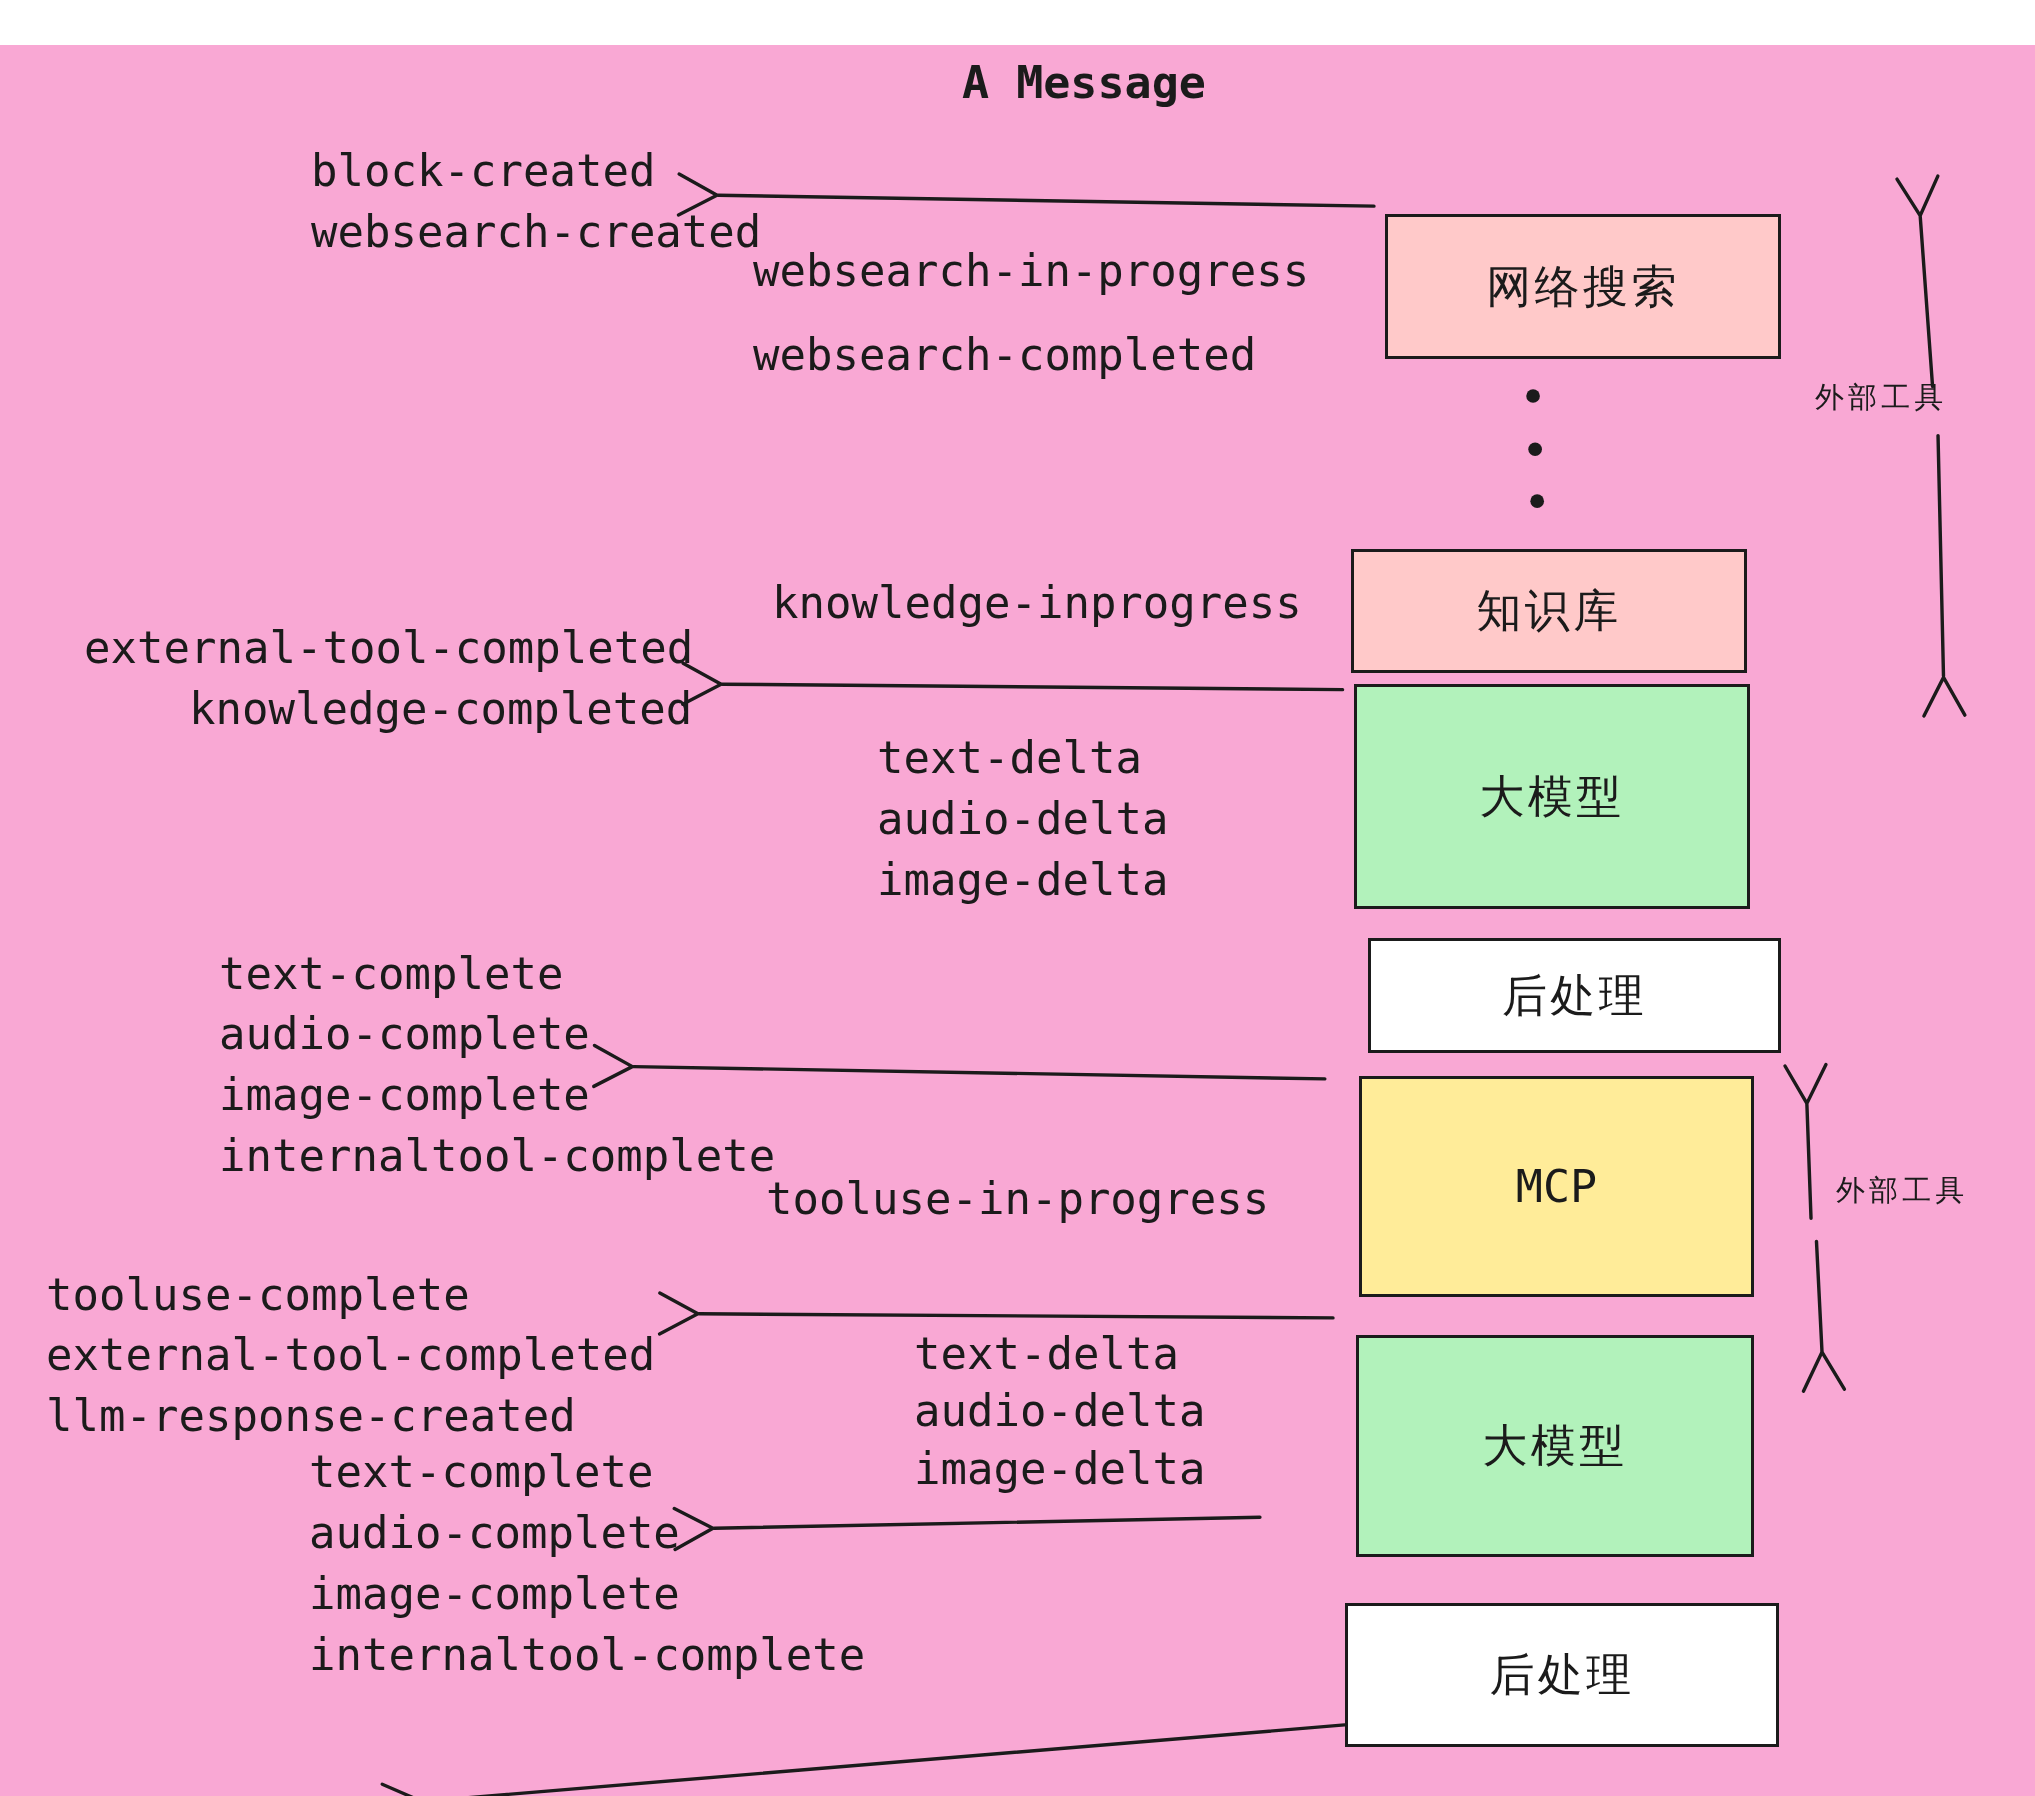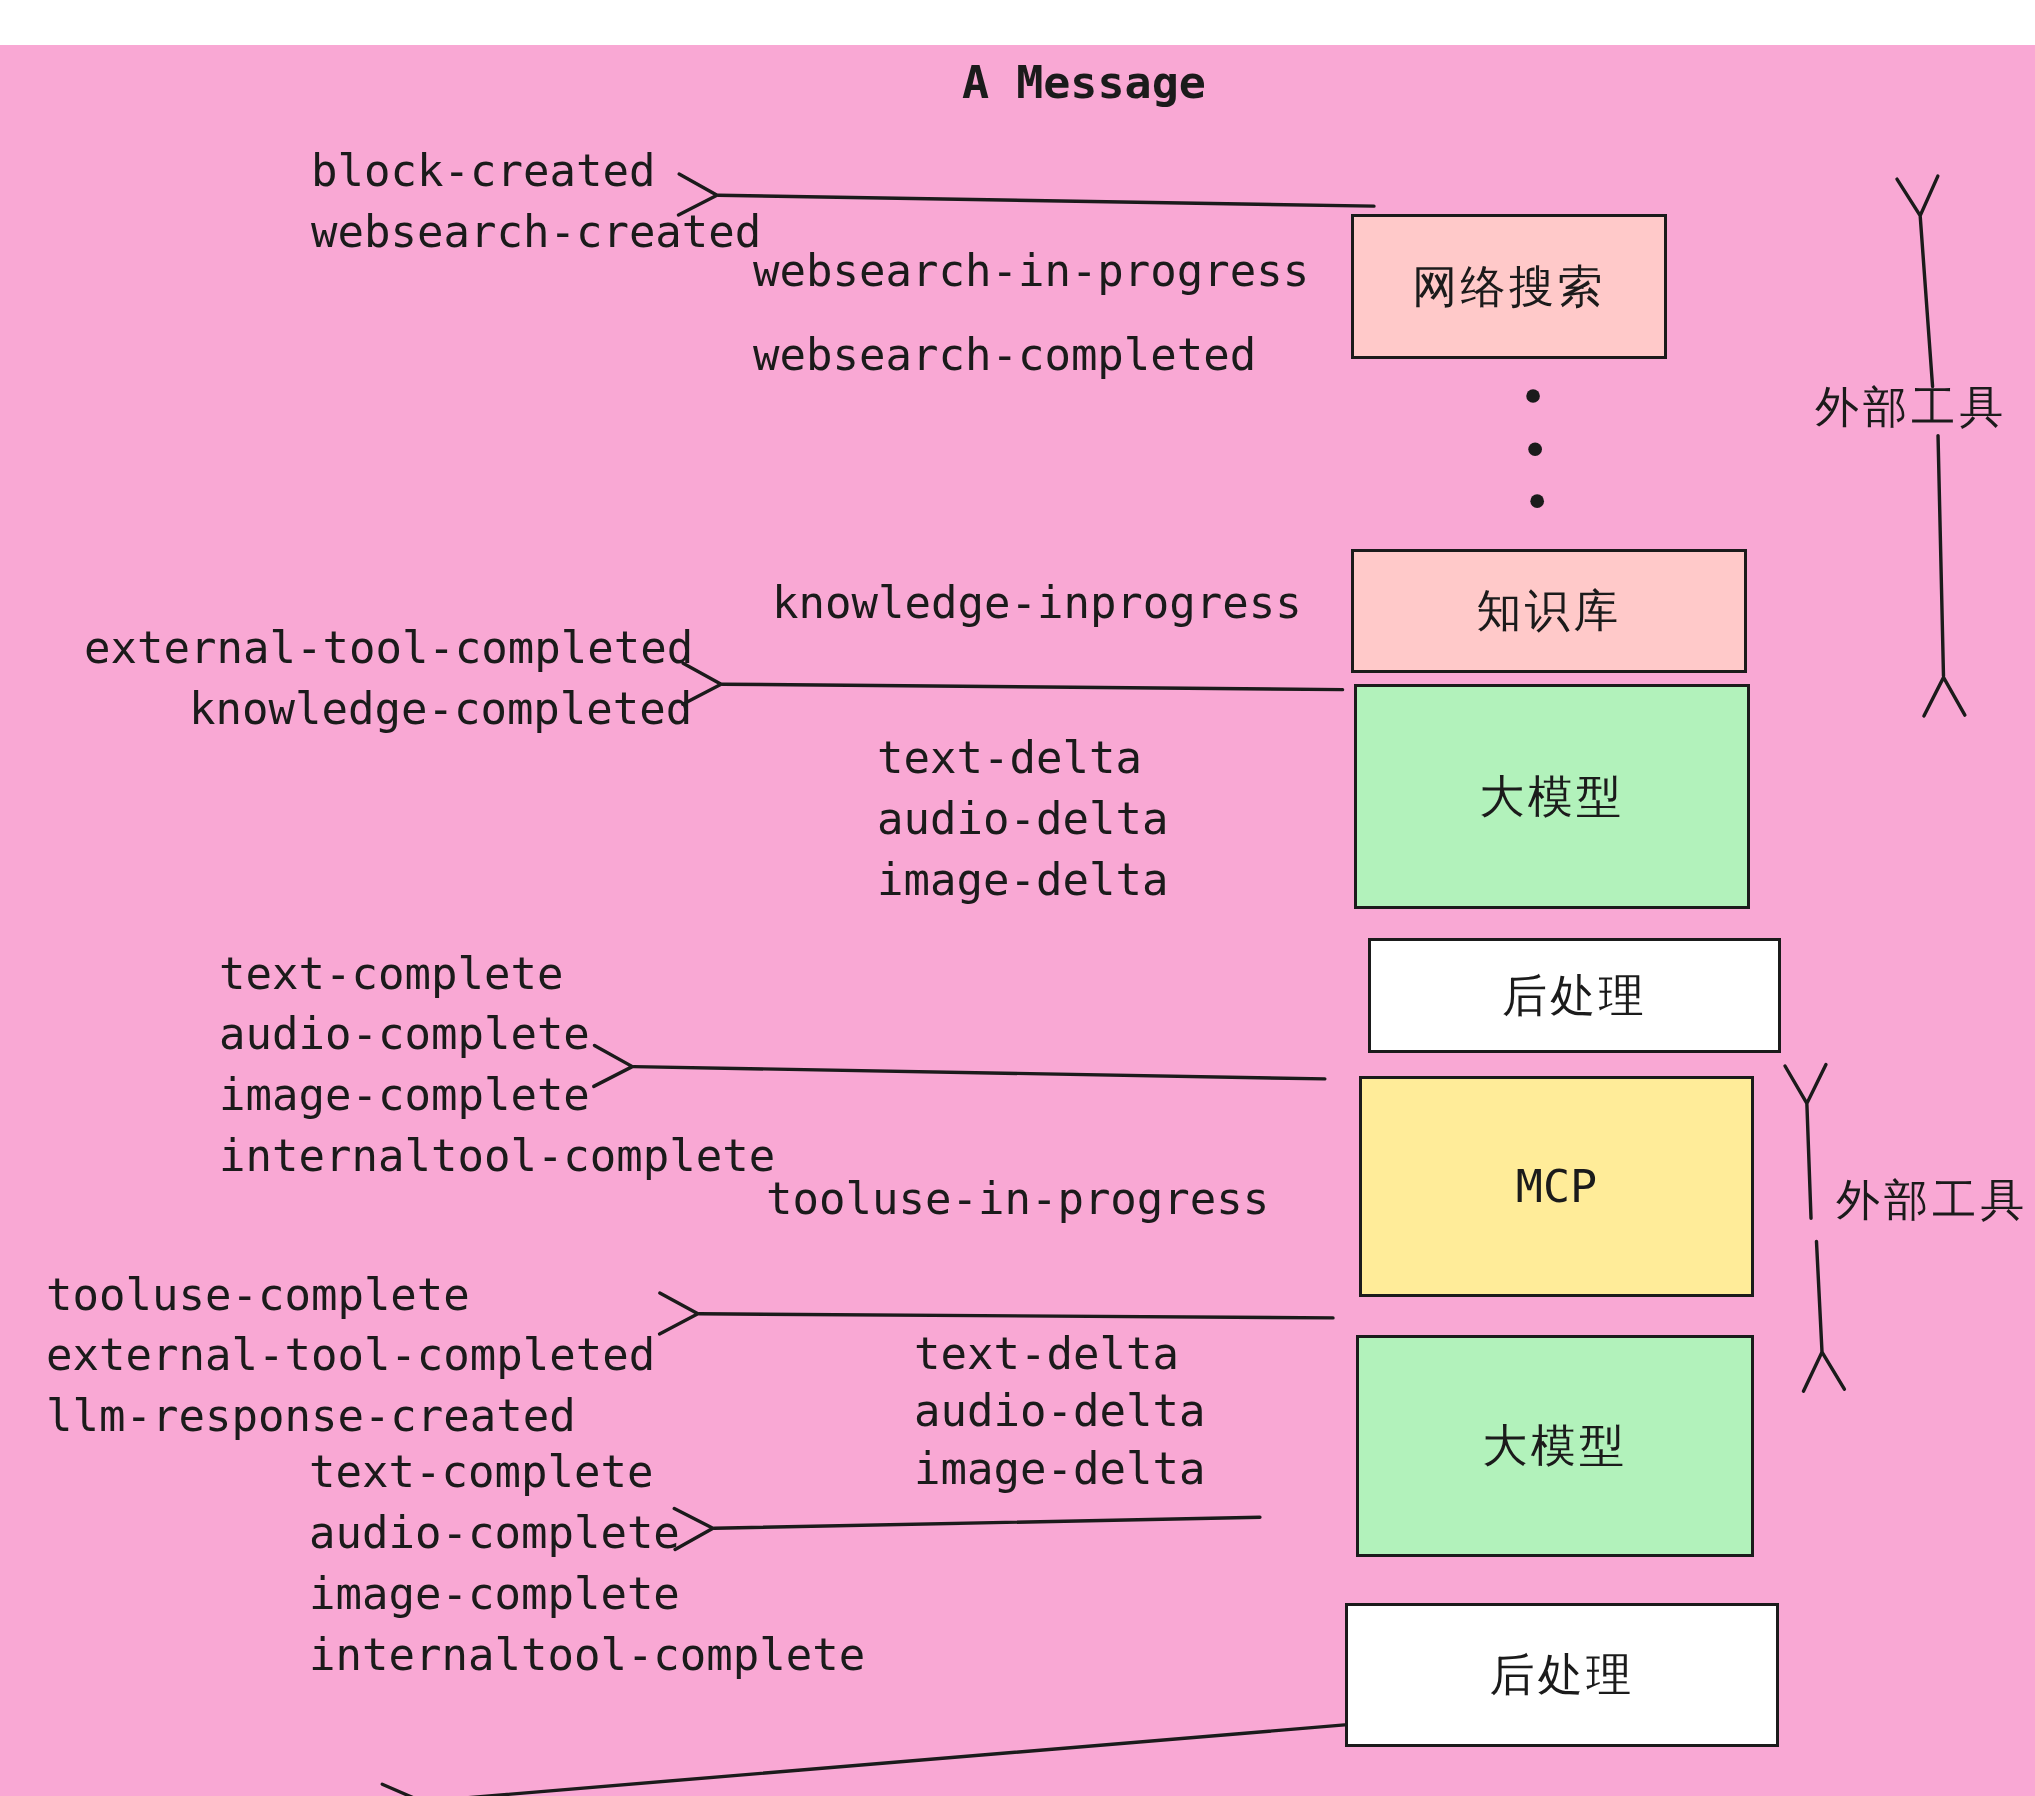--- a/index.html
+++ b/index.html
@@ -23,21 +23,21 @@
     box-sizing:border-box;
     border:3.4px solid #1b1b1b;
     display:flex;align-items:center;justify-content:center;
     font-family:"Liberation Sans", sans-serif;
     font-size:45px;letter-spacing:3.4px;color:#1b1b1b;
   }
   .box.mono{font-family:"DejaVu Sans Mono", monospace;letter-spacing:0;}
   .side-label{
     position:absolute;
     font-family:Liberation Serif, serif;
-    font-size:44px;letter-spacing:4.1px;color:#1b1b1b;
+    font-size:29px;letter-spacing:4.1px;color:#1b1b1b;
     white-space:nowrap;
   }
   .title{
     position:absolute;left:962px;top:11px;
     font:bold 45px/1.2 "DejaVu Sans Mono", monospace;
     color:#1b1b1b;white-space:nowrap;
   }
   svg.overlay{position:absolute;left:0;top:0;width:2035px;height:1796px;pointer-events:none;}
 </style>
 </head>
@@ -75,21 +75,21 @@
       <line x1="2660" y1="1752" x2="2668" y2="1912" marker-end="url(#ah)"></line>
     </g>
 
     <g fill="#1b1b1b">
       <circle cx="2245" cy="514" r="10"></circle>
       <circle cx="2248" cy="592" r="10"></circle>
       <circle cx="2251" cy="668" r="10"></circle>
     </g>
   </svg>
 
-  <div class="box" style="left: 1351px; top: 169px; width: 316px; height: 145px; background: rgb(255, 201, 201);">
+  <div class="box" style="left: 1385px; top: 169px; width: 396px; height: 145px; background: rgb(255, 201, 201);">
     <span>网络搜索</span>
   </div>
 
   <div class="box" style="left: 1351px; top: 504px; width: 396px; height: 124px; background: rgb(255, 201, 201);">
     <span>知识库</span>
   </div>
 
   <div class="box" style="left: 1354px; top: 639px; width: 396px; height: 225px; background: rgb(178, 242, 187);">
     <span>大模型</span>
   </div>

